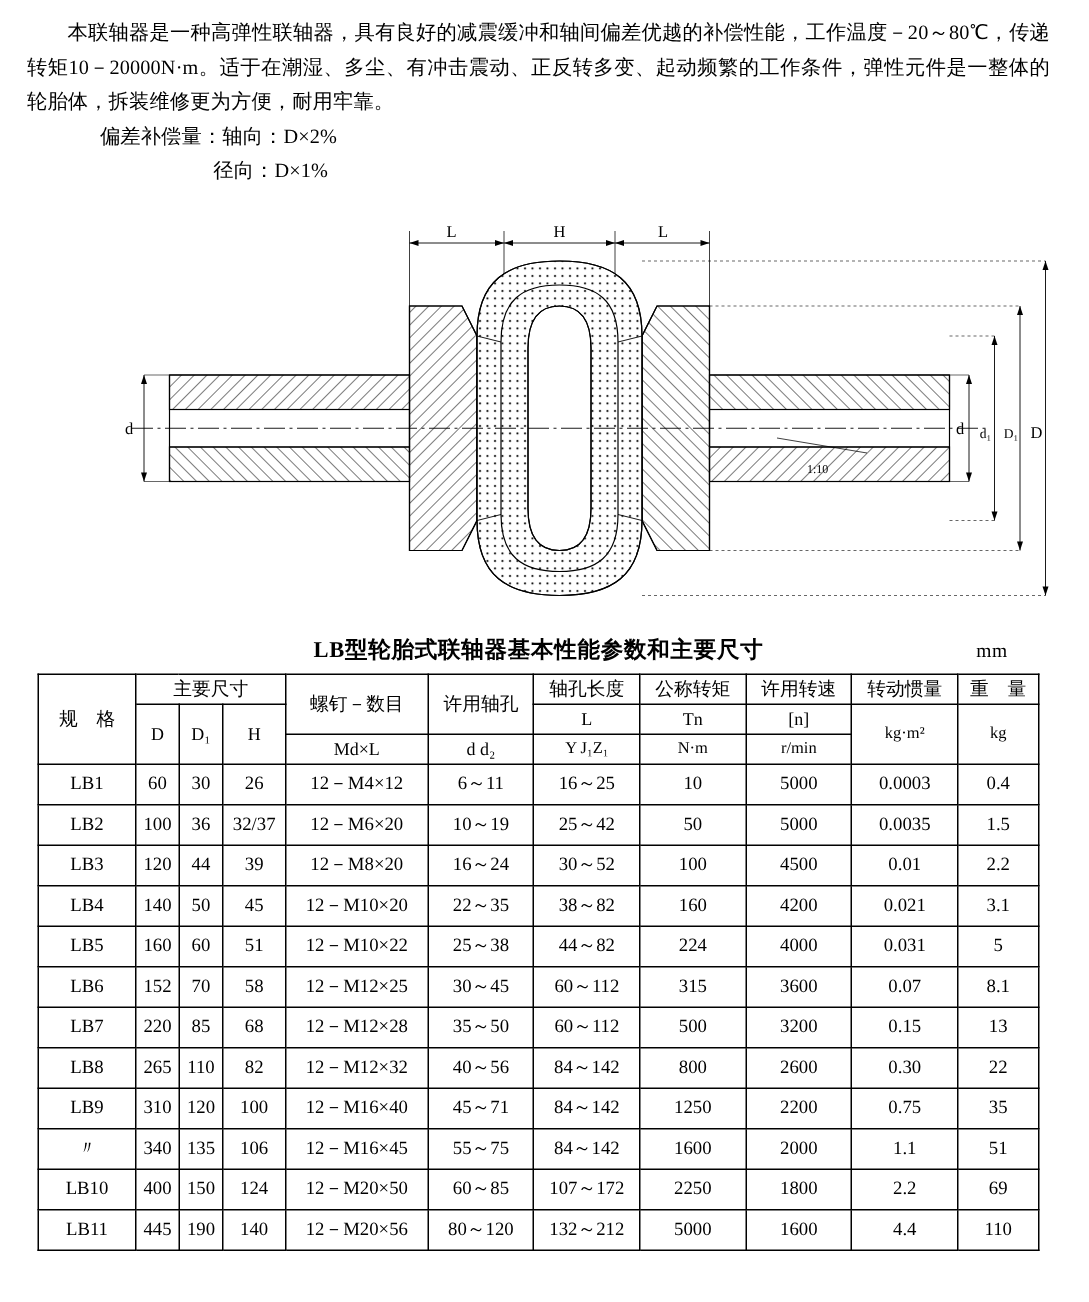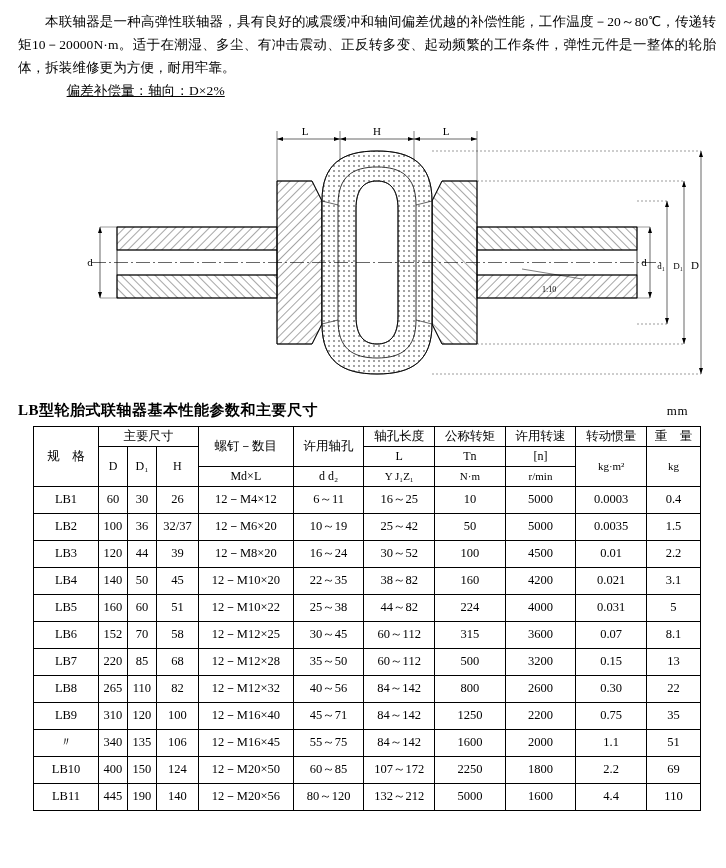--- a/index.html
+++ b/index.html
@@ -13,38 +13,37 @@
     font-family: "Liberation Serif", serif;
     color: #000;
     position: relative;
     overflow: hidden;
   }
   .page {
     width: 726px;
     height: 788px;
     position: relative;
     box-sizing: border-box;
-    padding: 10px 10px 0 18px;
+    padding: 10px 26px 0 18px;
   }
   
   .intro {
     font-size: 13.5px;
     line-height: 1.72;
     text-align: justify;
     letter-spacing: 0.1px;
   }
   .intro p {
     margin: 0;
     text-indent: 2em;
   }
   .spec-list {
     margin: 0;
     font-size: 13.5px;
     line-height: 1.7;
-    text-decoration: underline;
   }
   .spec-line {
     display: block;
     white-space: pre;
     padding-left: 3.6em;
   }
   .spec-line.first {
     padding-left: 3.6em;
   }
   
@@ -54,20 +53,21 @@
     height: 290px;
     margin: 6px auto 0 auto;
   }
   .figure svg {
     display: block;
   }
   
   .table-caption {
     position: relative;
     margin: 2px 0 6px 0;
+    text-align: center;
     font-size: 15px;
     font-weight: bold;
     letter-spacing: 0.5px;
   }
   .table-caption .unit {
     position: absolute;
     right: 28px;
     top: 2px;
     font-size: 13px;
     font-weight: normal;
@@ -101,20 +101,21 @@
 </style>
 </head>
 <body>
 
 <div class="page">
 
   <div class="intro">
     <p>本联轴器是一种高弹性联轴器，具有良好的减震缓冲和轴间偏差优越的补偿性能，工作温度－20～80℃，传递转矩10－20000N·m。适于在潮湿、多尘、有冲击震动、正反转多变、起动频繁的工作条件，弹性元件是一整体的轮胎体，拆装维修更为方便，耐用牢靠。</p>
     <div class="spec-list">
       <span class="spec-line first">偏差补偿量：轴向：D×2%</span>
+      <span class="spec-line" style="padding-left:9.2em;">径向：D×1%</span>
     </div>
   </div>
 
   <div class="figure">
     <svg width="690" height="290" viewBox="0 0 690 290" xmlns="http://www.w3.org/2000/svg">
       <defs>
         <pattern id="hatchR" width="6" height="6" patternTransform="rotate(45)" patternUnits="userSpaceOnUse">
           <line x1="0" y1="0" x2="0" y2="6" stroke="#000" stroke-width="0.7"></line>
         </pattern>
         <pattern id="hatchL" width="6" height="6" patternTransform="rotate(-45)" patternUnits="userSpaceOnUse">

